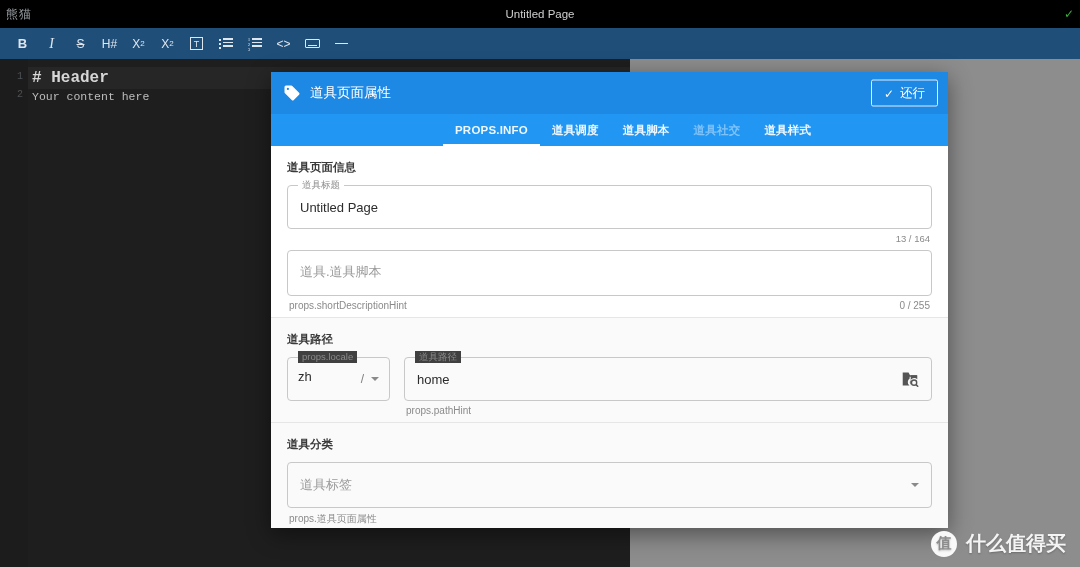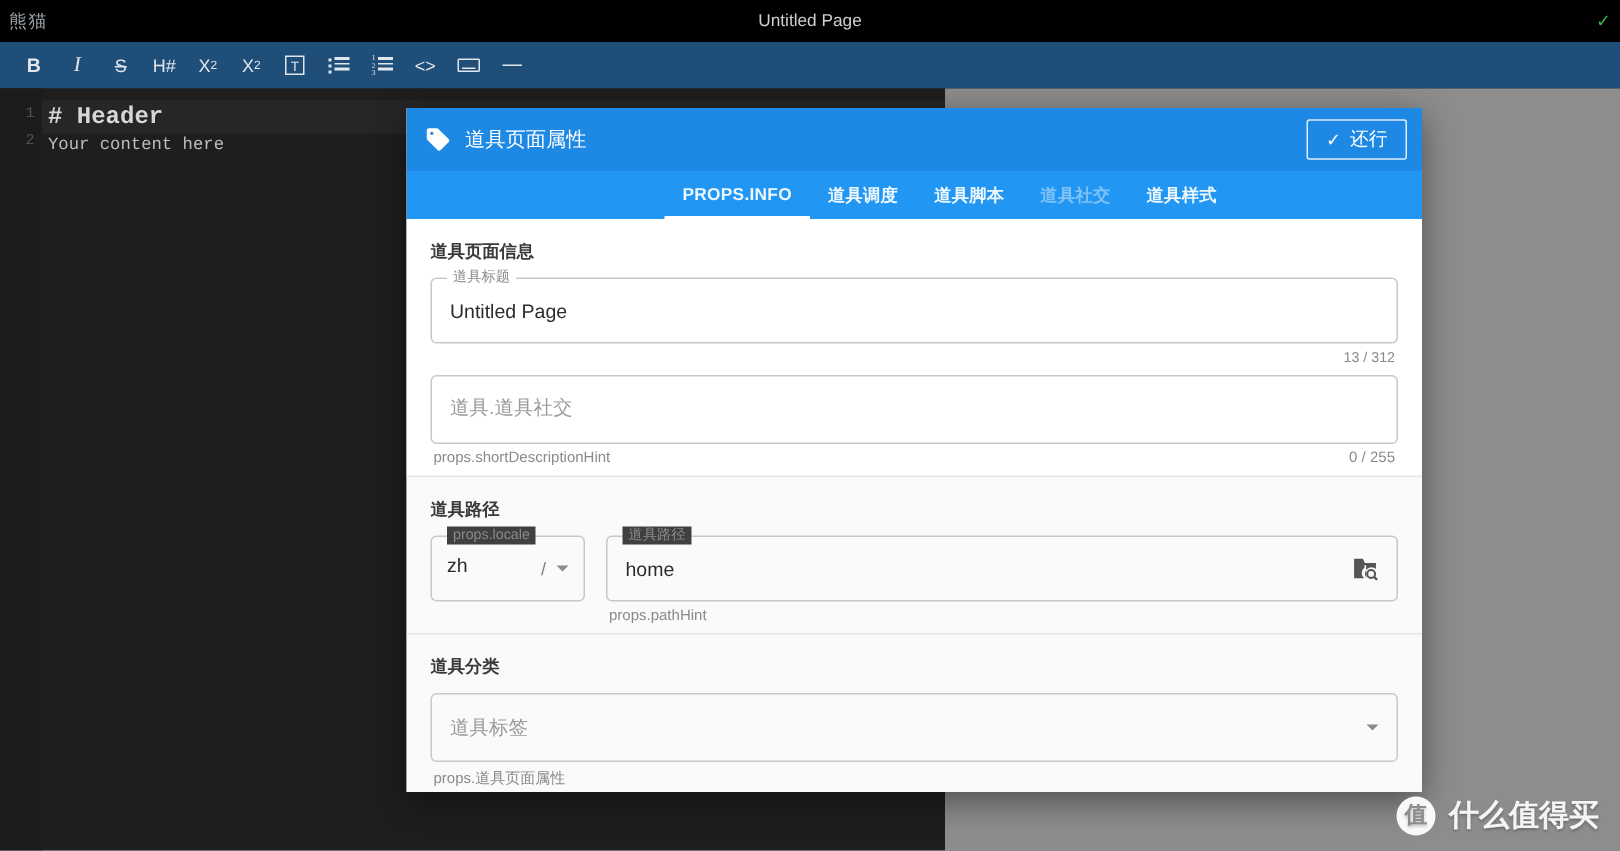--- a/index.html
+++ b/index.html
@@ -340,26 +340,26 @@
   <div class="dlg-body">
 
     <div class="section white">
       <div class="section-title">道具页面信息</div>
 
       <div class="field">
         <div class="of">
           <span class="legend">道具标题</span>
           <div class="value">Untitled Page</div>
         </div>
-        <div class="counter">13 / 312</div>
+        <div class="counter">13 / 164</div>
       </div>
 
       <div class="field" style="margin-top:6px;">
         <div class="of tall">
-          <div class="value placeholder">道具.道具社交</div>
+          <div class="value placeholder">道具.道具脚本</div>
         </div>
         <div class="hintrow">
           <span class="hint">props.shortDescriptionHint</span>
           <span class="hint">0 / 255</span>
         </div>
       </div>
     </div>
 
     <div class="section">
       <div class="section-title">道具路径</div>

